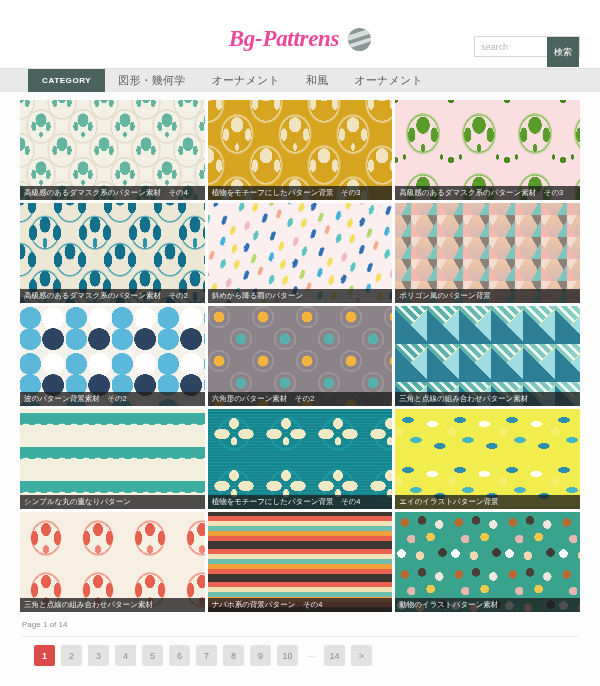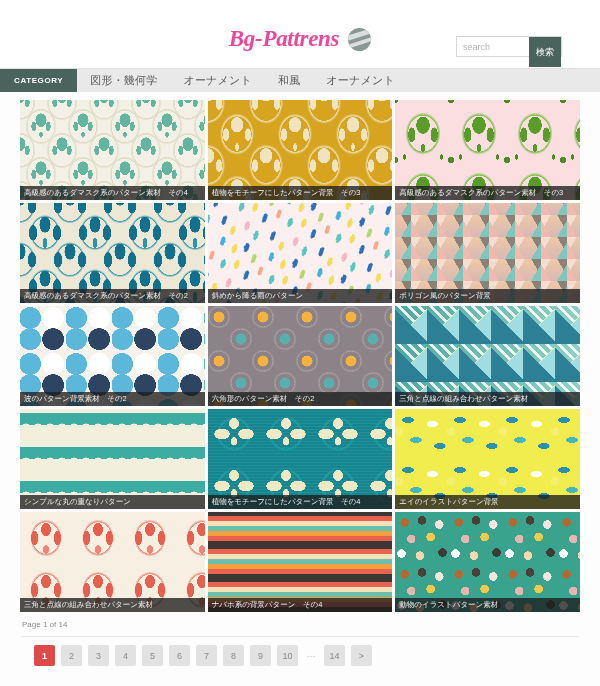--- a/index.html
+++ b/index.html
@@ -61,21 +61,21 @@
     position: absolute;
     left: -4px; top: 13px;
     width: 31px; height: 4px;
     background: #d9dedd;
     transform: rotate(-18deg);
     border-radius: 3px;
   }
 
   .search-wrap {
     position: absolute;
-    right: 38px; top: 36px;
+    right: 20px; top: 36px;
     display: flex;
     border: 1px solid #d7d7d7;
     background: #fff;
     height: 21px;
   }
   .search-input {
     border: none;
     outline: none;
     width: 72px;
     height: 19px;
@@ -97,20 +97,21 @@
     font-family: "Liberation Sans", sans-serif;
     white-space: nowrap;
   }
 
   
   .nav {
     height: 24px;
     background: #e9e9e9;
     display: flex;
     align-items: stretch;
+    padding-left: 28px;
     border-top: 1px solid #e0e0e0;
   }
   .nav-item {
     display: flex;
     align-items: center;
     font-size: 11px;
     color: #5a5a5a;
     padding: 0 13px;
     cursor: pointer;
     white-space: nowrap;

